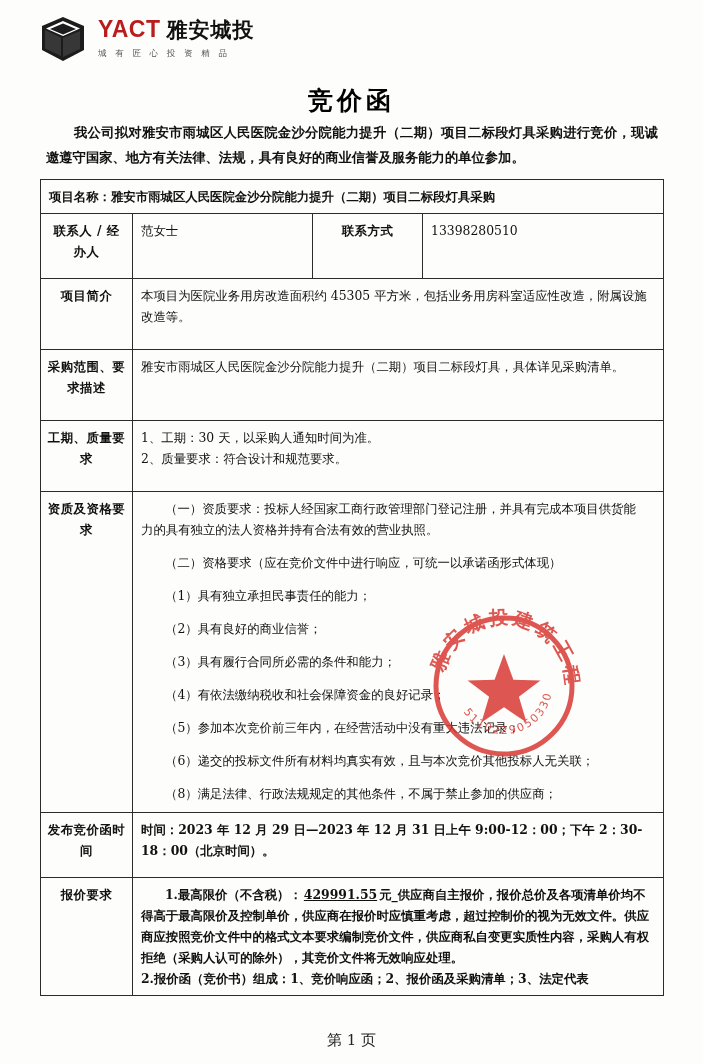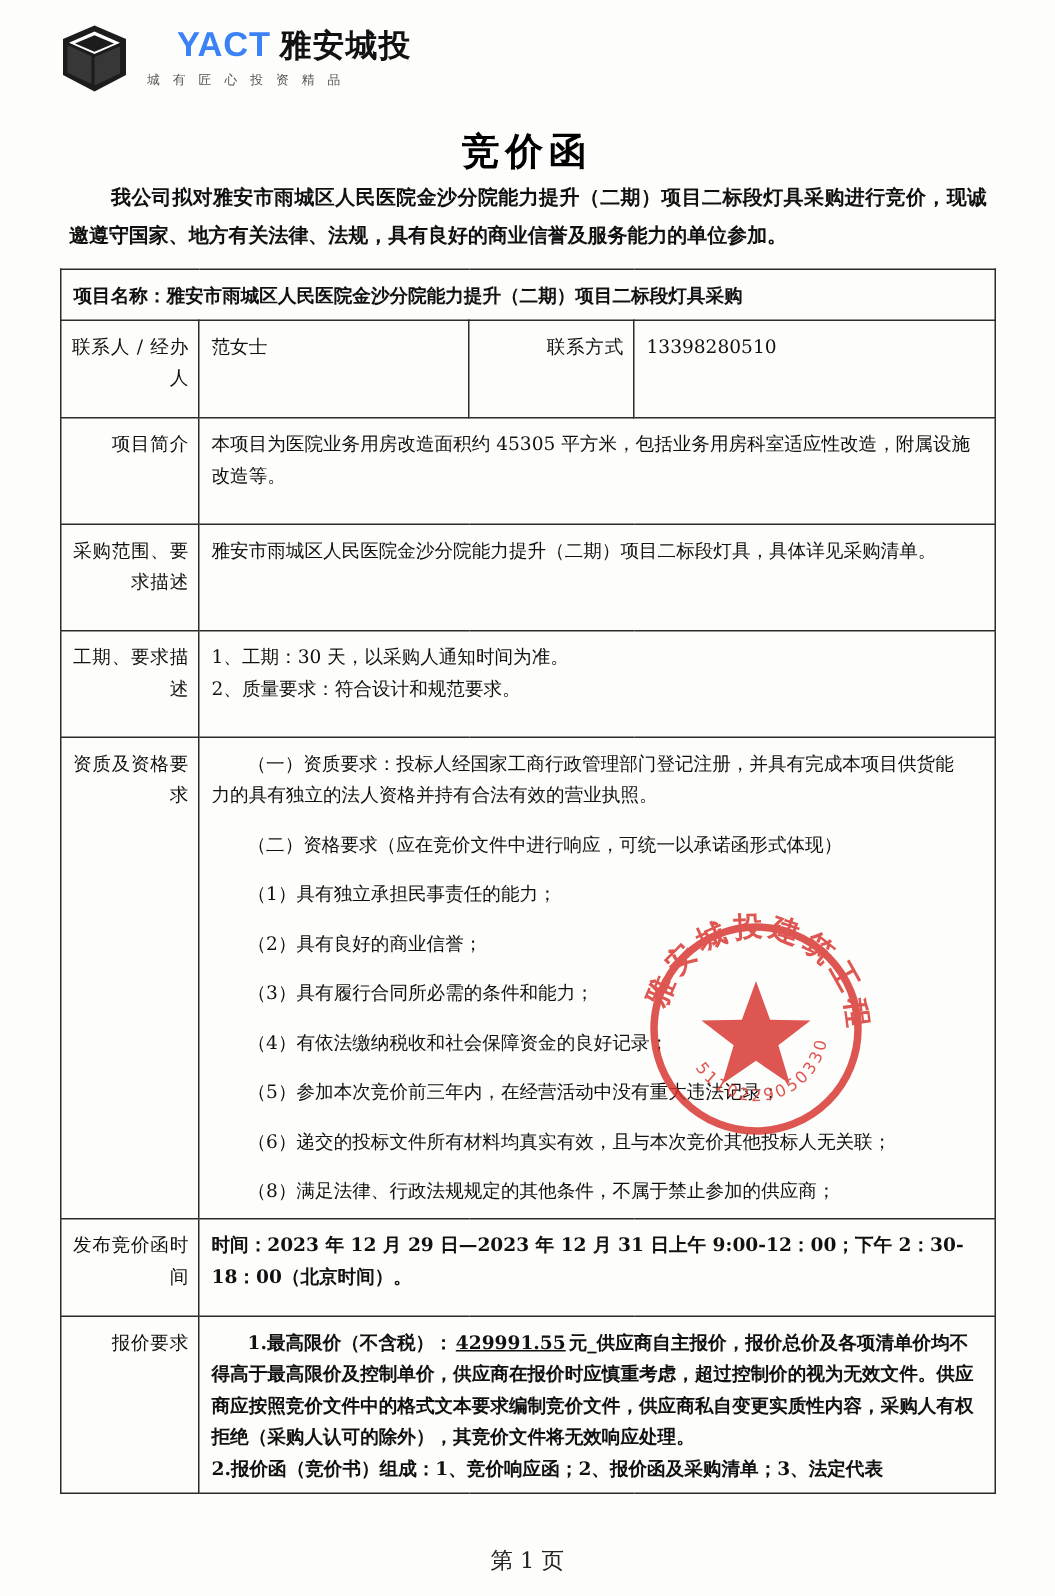--- a/index.html
+++ b/index.html
@@ -40,22 +40,21 @@
   .logo-line1 {
     display: flex;
     align-items: baseline;
     gap: 6px;
   }
   .logo-yact {
     font-family: "Liberation Sans", sans-serif;
     font-weight: bold;
     font-size: 23px;
     letter-spacing: 0.5px;
-    color: #3b82f6;
-    margin-left: 20px;
+    color: #b91c1c;
   }
   .logo-cn {
     font-family: "DejaVu Sans", sans-serif;
     font-weight: bold;
     font-size: 21px;
     color: #111;
     letter-spacing: 1px;
   }
   .logo-sub {
     font-family: "DejaVu Sans", sans-serif;
@@ -107,22 +106,22 @@
   table.main td {
     border: 1px solid #2b2b2b;
     padding: 6px 8px;
     vertical-align: top;
     font-size: 12.4px;
     line-height: 21px;
     color: #111;
   }
   td.lbl {
     width: 92px;
-    font-weight: normal;
-    text-align: right;
+    font-weight: bold;
+    text-align: center;
     letter-spacing: 0.5px;
   }
   td.lbl.pad {
     padding-left: 6px;
     padding-right: 6px;
   }
   td.val {
     font-weight: normal;
   }
   td.val.bold { font-weight: bold; }
@@ -209,21 +208,21 @@
         </tr>
         <tr>
           <td class="lbl pad" style="height:58px">项目简介</td>
           <td class="val" colspan="3">本项目为医院业务用房改造面积约 45305 平方米，包括业务用房科室适应性改造，附属设施改造等。</td>
         </tr>
         <tr>
           <td class="lbl pad" style="height:58px">采购范围、要求描述</td>
           <td class="val" colspan="3">雅安市雨城区人民医院金沙分院能力提升（二期）项目二标段灯具，具体详见采购清单。</td>
         </tr>
         <tr>
-          <td class="lbl pad" style="height:58px">工期、要求描述</td>
+          <td class="lbl pad" style="height:58px">工期、质量要求</td>
           <td class="val" colspan="3">
             <p class="row-sub">1、工期：30 天，以采购人通知时间为准。</p>
             <p class="row-sub">2、质量要求：符合设计和规范要求。</p>
           </td>
         </tr>
         <tr>
           <td class="lbl pad">资质及资格要求</td>
           <td class="val qual-cell" colspan="3">
             <p class="q-item">（一）资质要求：投标人经国家工商行政管理部门登记注册，并具有完成本项目供货能力的具有独立的法人资格并持有合法有效的营业执照。</p>
             <p class="q-item">（二）资格要求（应在竞价文件中进行响应，可统一以承诺函形式体现）</p>

